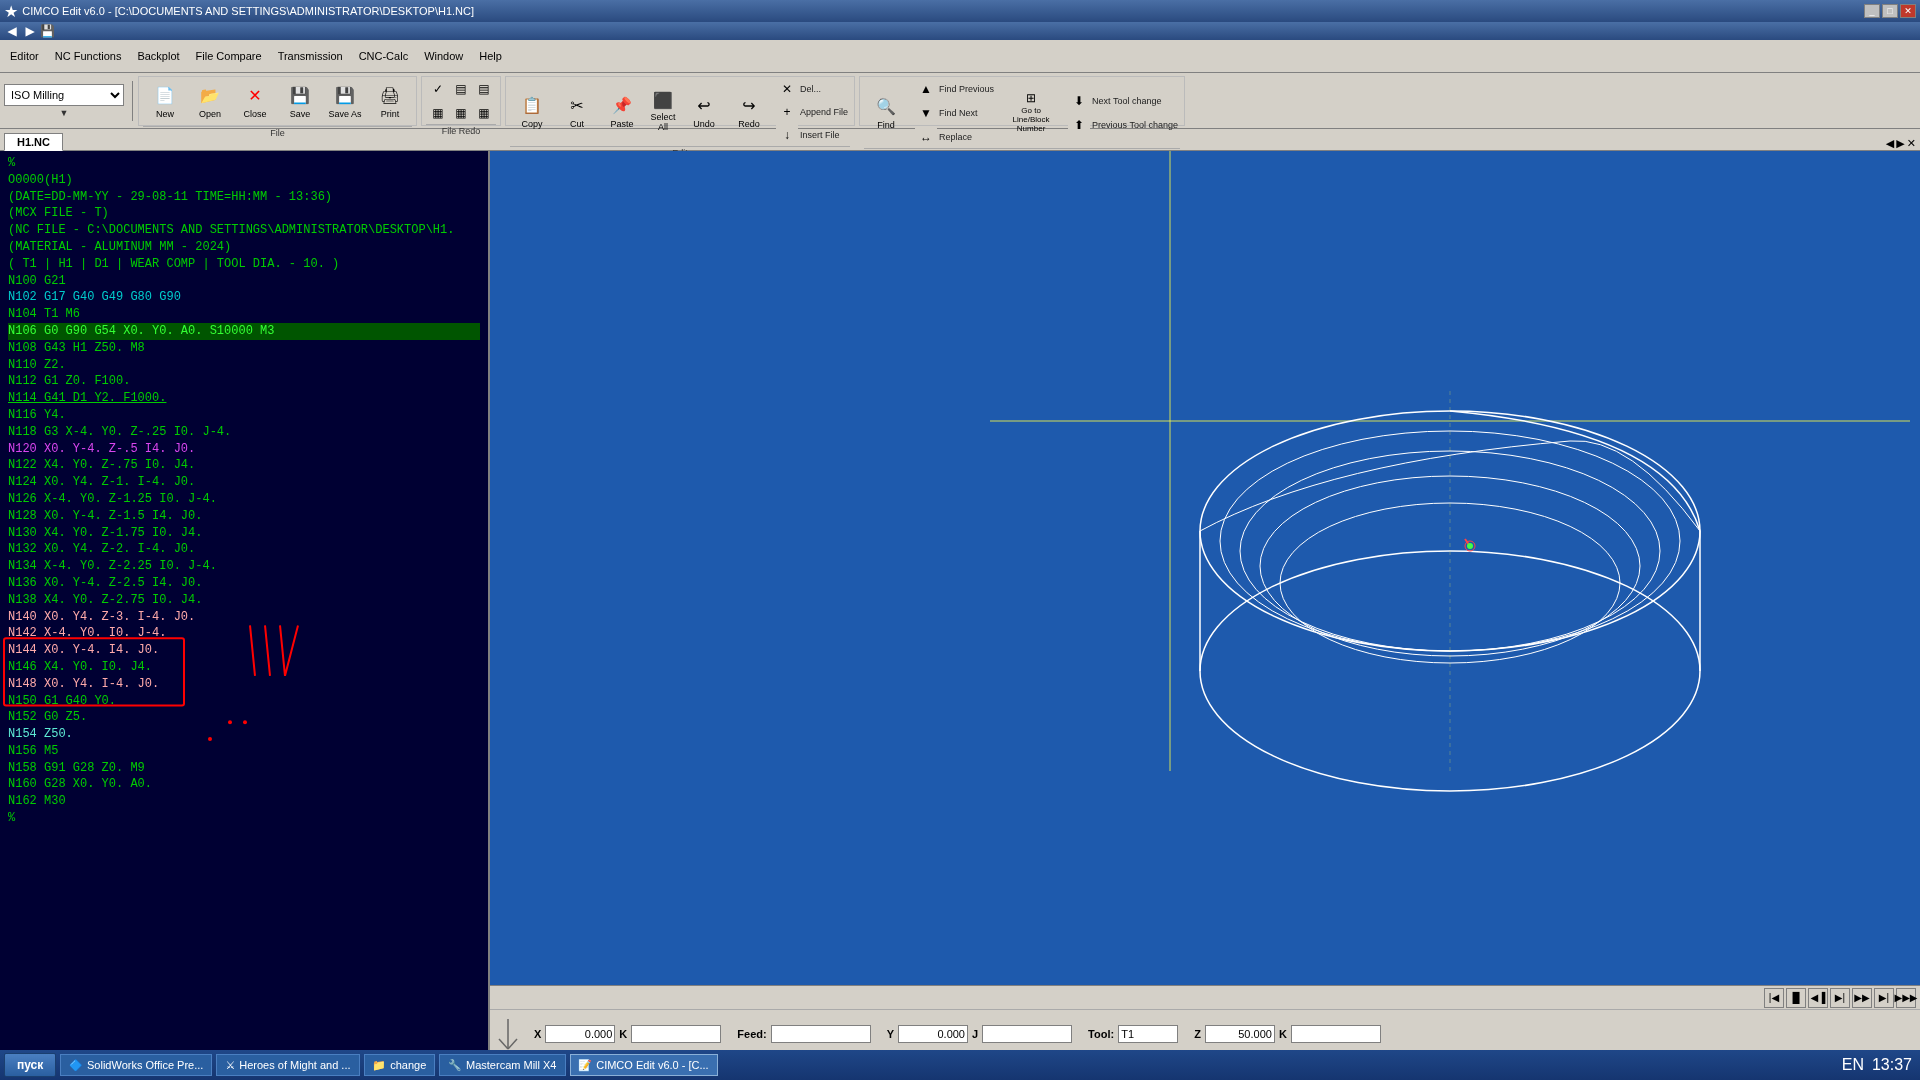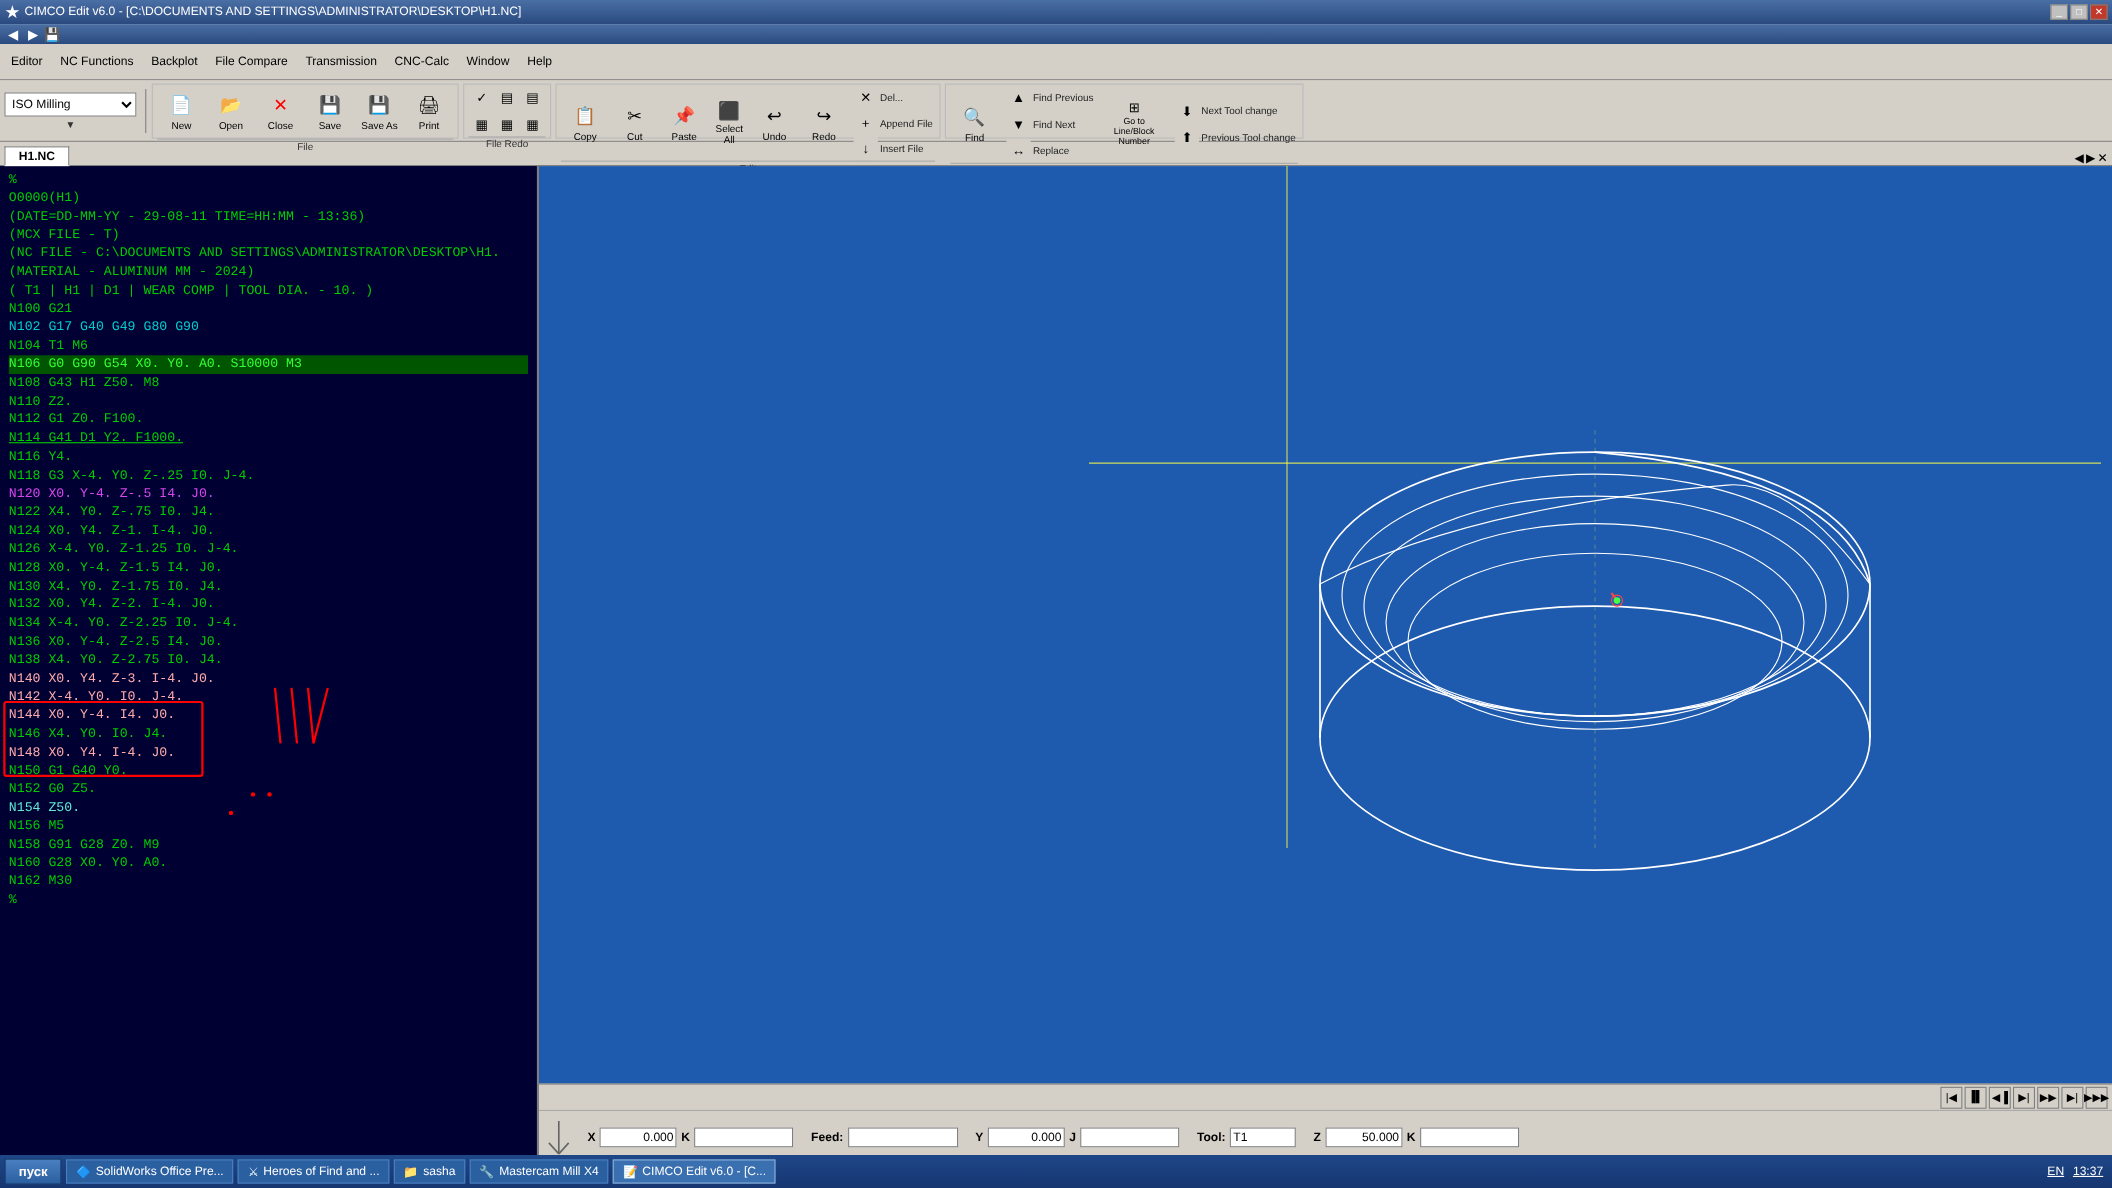--- a/index.html
+++ b/index.html
@@ -303,23 +303,22 @@
     .taskbar-item.active {
       background: #3a6fb0;
       border: 1px solid #8ab0d8;
     }
     #system-tray {
       margin-left: auto;
       display: flex;
       align-items: flex-end;
       gap: 8px;
       color: white;
-      font-size: 11px;
+      font-size: 16px;
       padding-right: 4px;
-      text-decoration: underline;
     }
 
     
     #quick-access {
       height: 18px;
       background: linear-gradient(to bottom, #4a6fa5, #2a4a7f);
       display: flex;
       align-items: center;
       padding: 0 4px;
       gap: 2px;
@@ -706,25 +705,25 @@
 </div>
 
 <div id="taskbar">
   <button id="start-btn">пуск</button>
   <div class="taskbar-item">
     <span>🔷</span>
     <span>SolidWorks Office Pre...</span>
   </div>
   <div class="taskbar-item">
     <span>⚔</span>
-    <span>Heroes of Find and ...</span>
+    <span>Heroes of Might and ...</span>
   </div>
   <div class="taskbar-item">
     <span>📁</span>
-    <span>sasha</span>
+    <span>change</span>
   </div>
   <div class="taskbar-item">
     <span>🔧</span>
     <span>Mastercam Mill X4</span>
   </div>
   <div class="taskbar-item active">
     <span>📝</span>
     <span>CIMCO Edit v6.0 - [C...</span>
   </div>
   <div id="system-tray">

